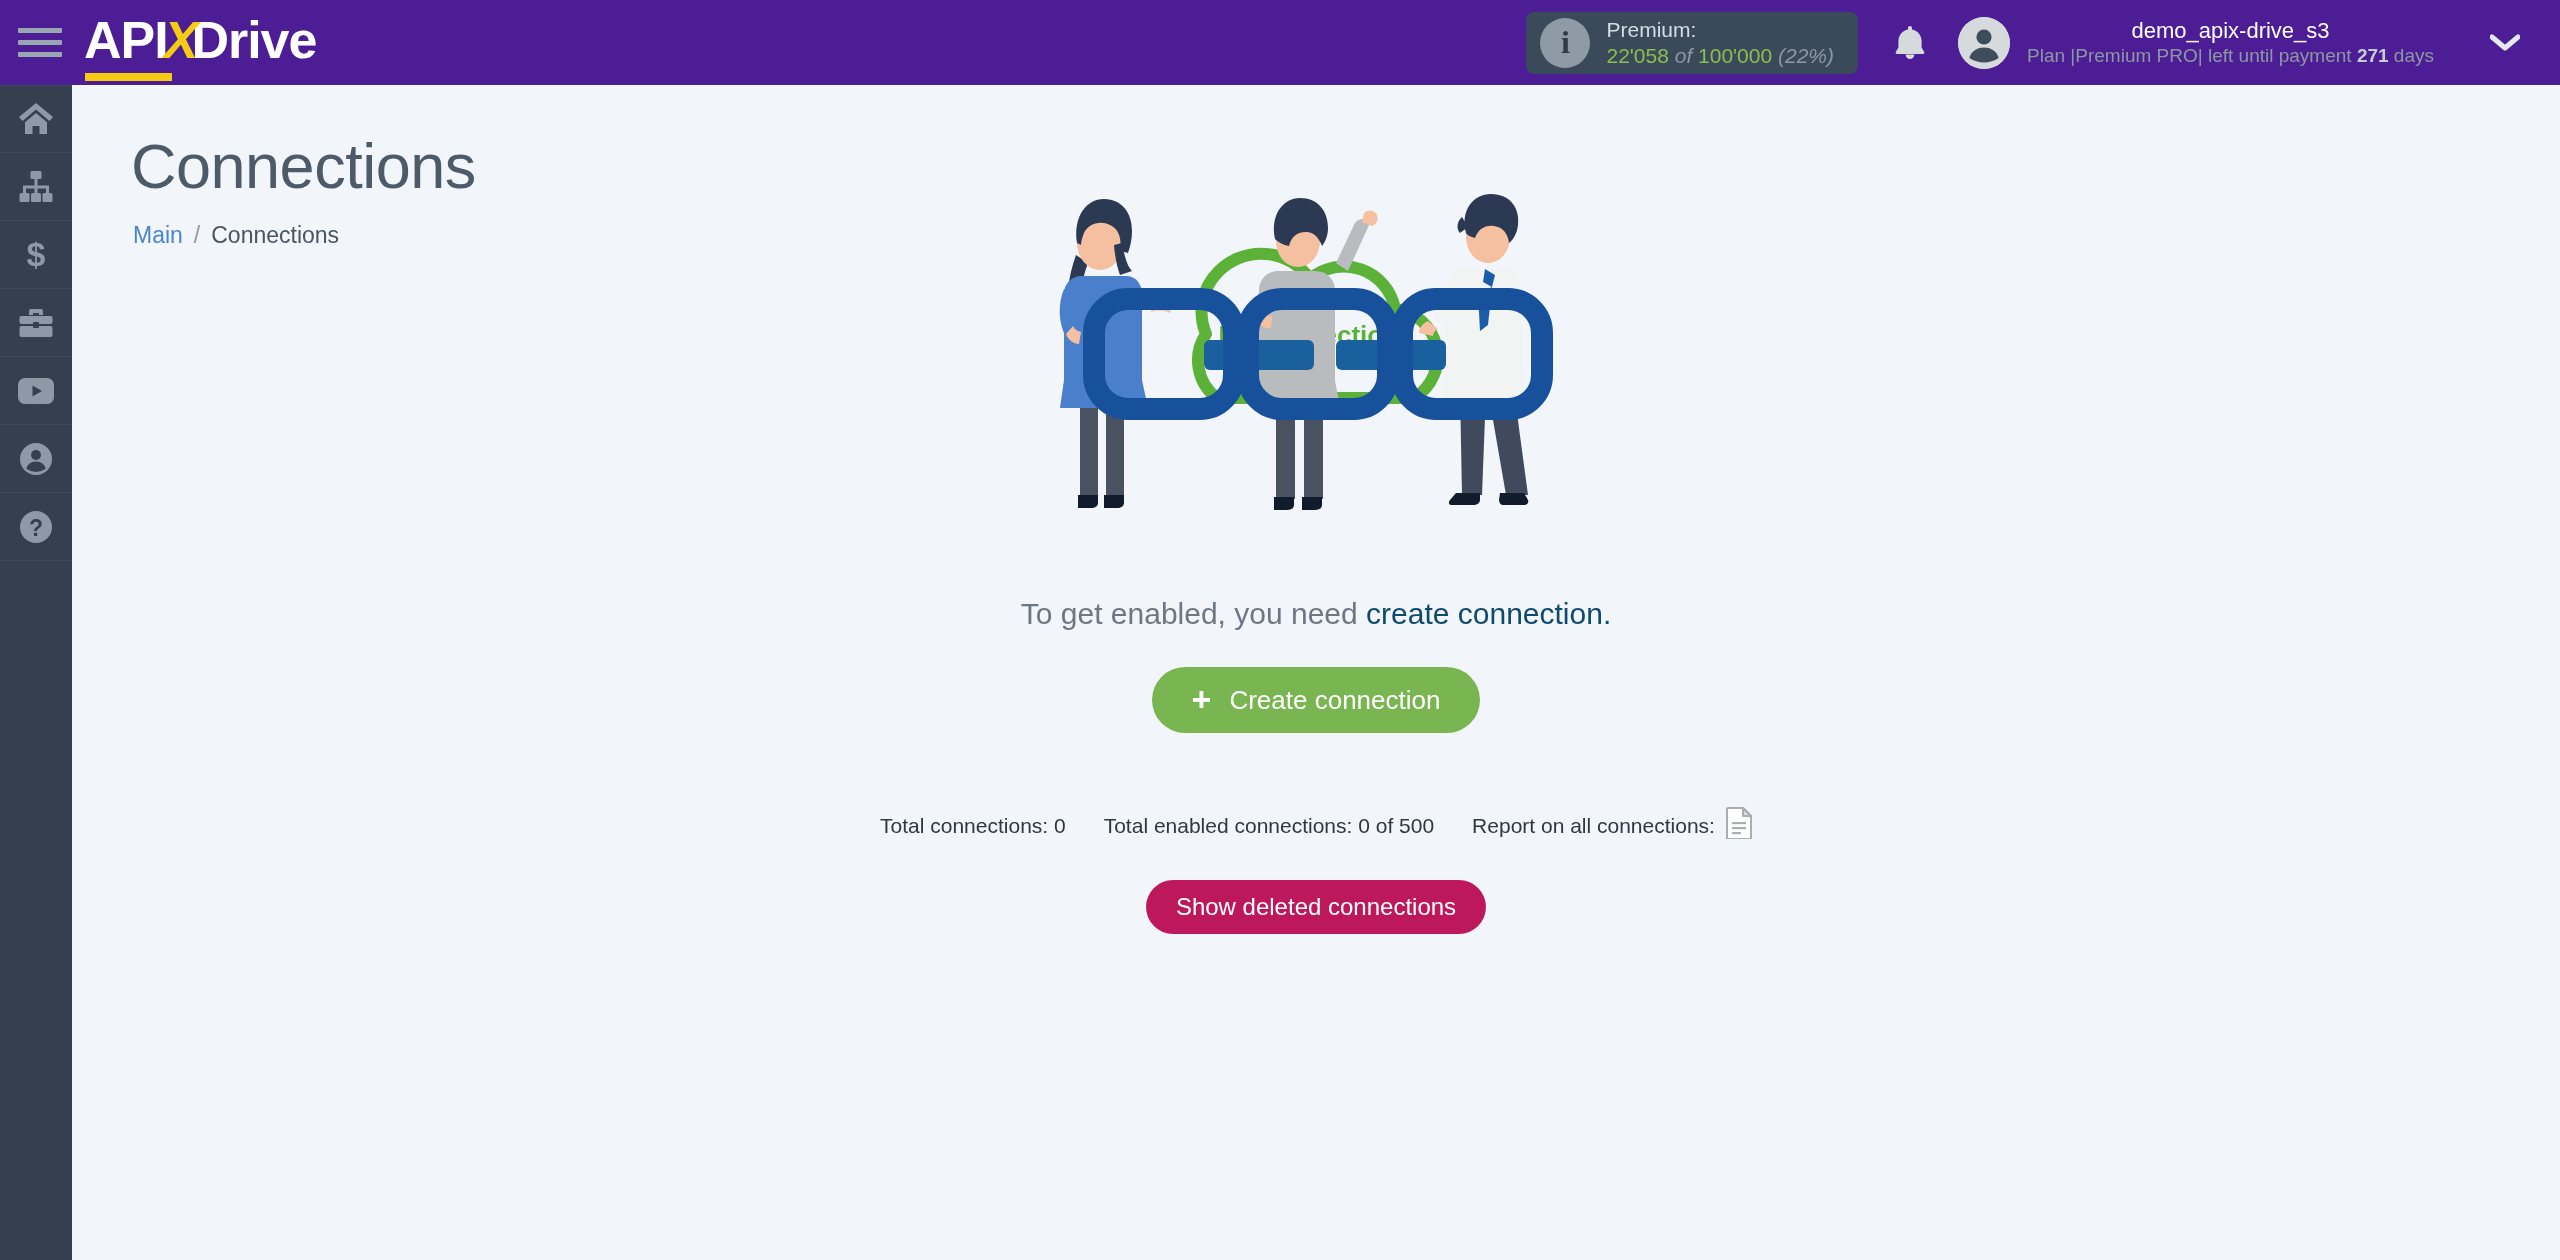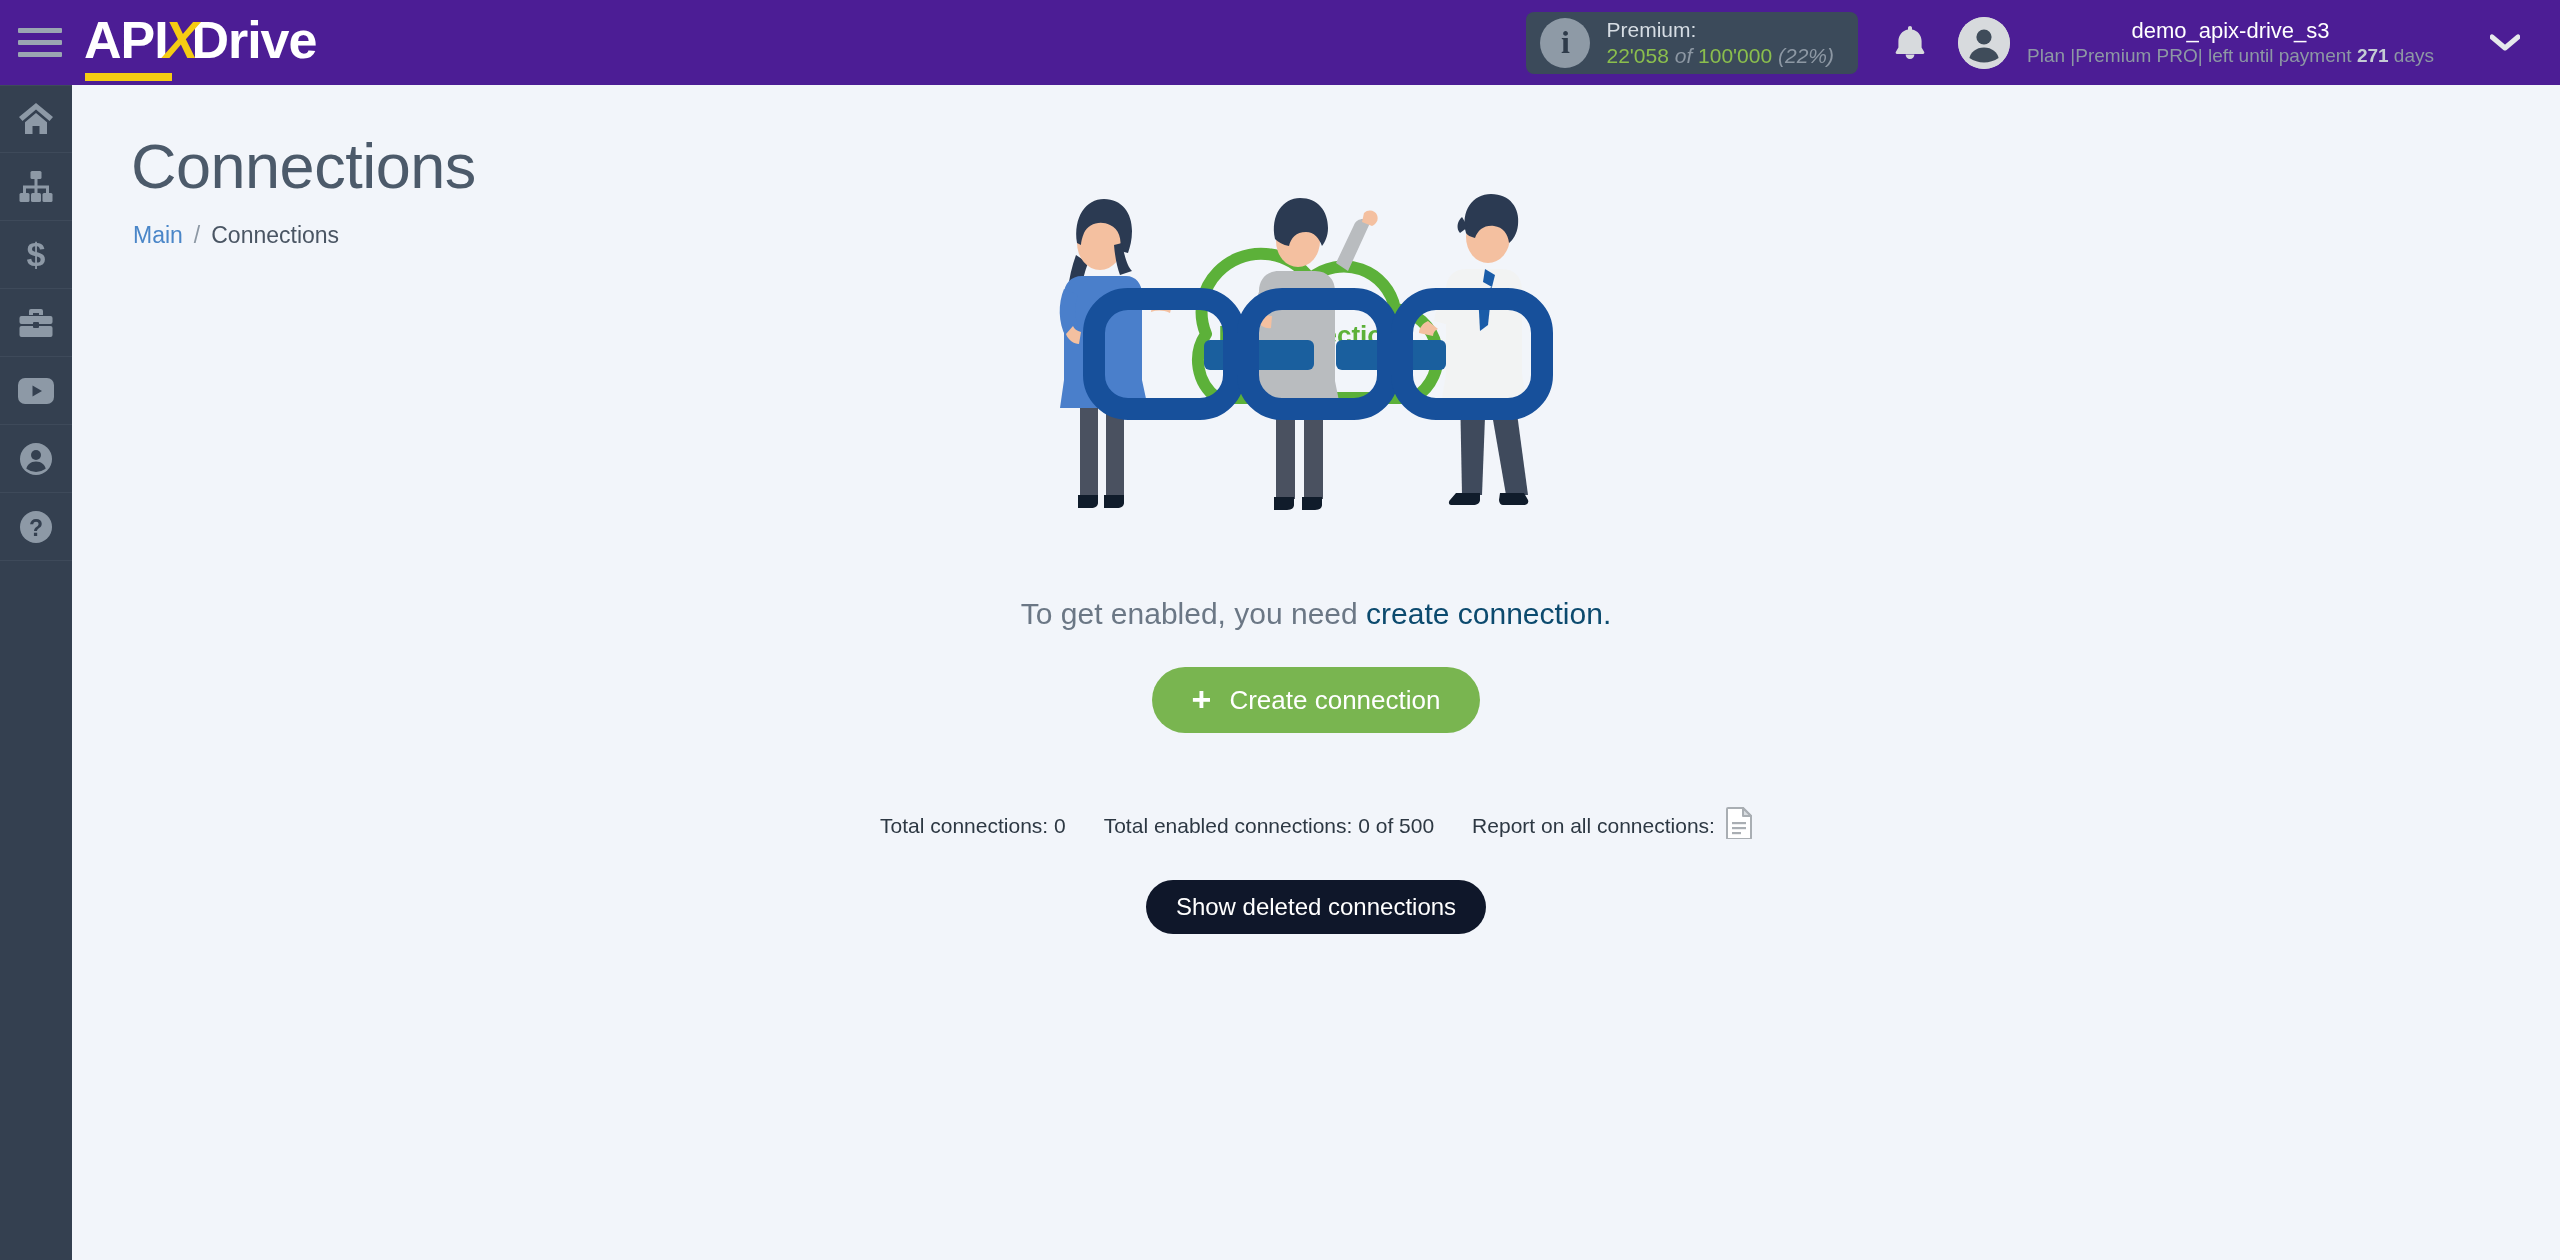--- a/index.html
+++ b/index.html
@@ -145,21 +145,21 @@
   .stats {
     margin-top: 74px;
     display: flex; align-items: center; gap: 38px;
     font-size: 21px; color: #2d3843;
   }
   .stats .stat { white-space: nowrap; }
   .stat-report { display: flex; align-items: center; gap: 11px; }
 
   .btn-deleted {
     margin-top: 36px;
-    background: #0f172a; color: #fff;
+    background: #be185d; color: #fff;
     border: none; border-radius: 30px;
     height: 54px; padding: 0 30px;
     font-size: 24px; font-family: "Liberation Sans", sans-serif;
     cursor: pointer;
   }
 </style>
 </head>
 <body>
 
 <div class="topbar">

